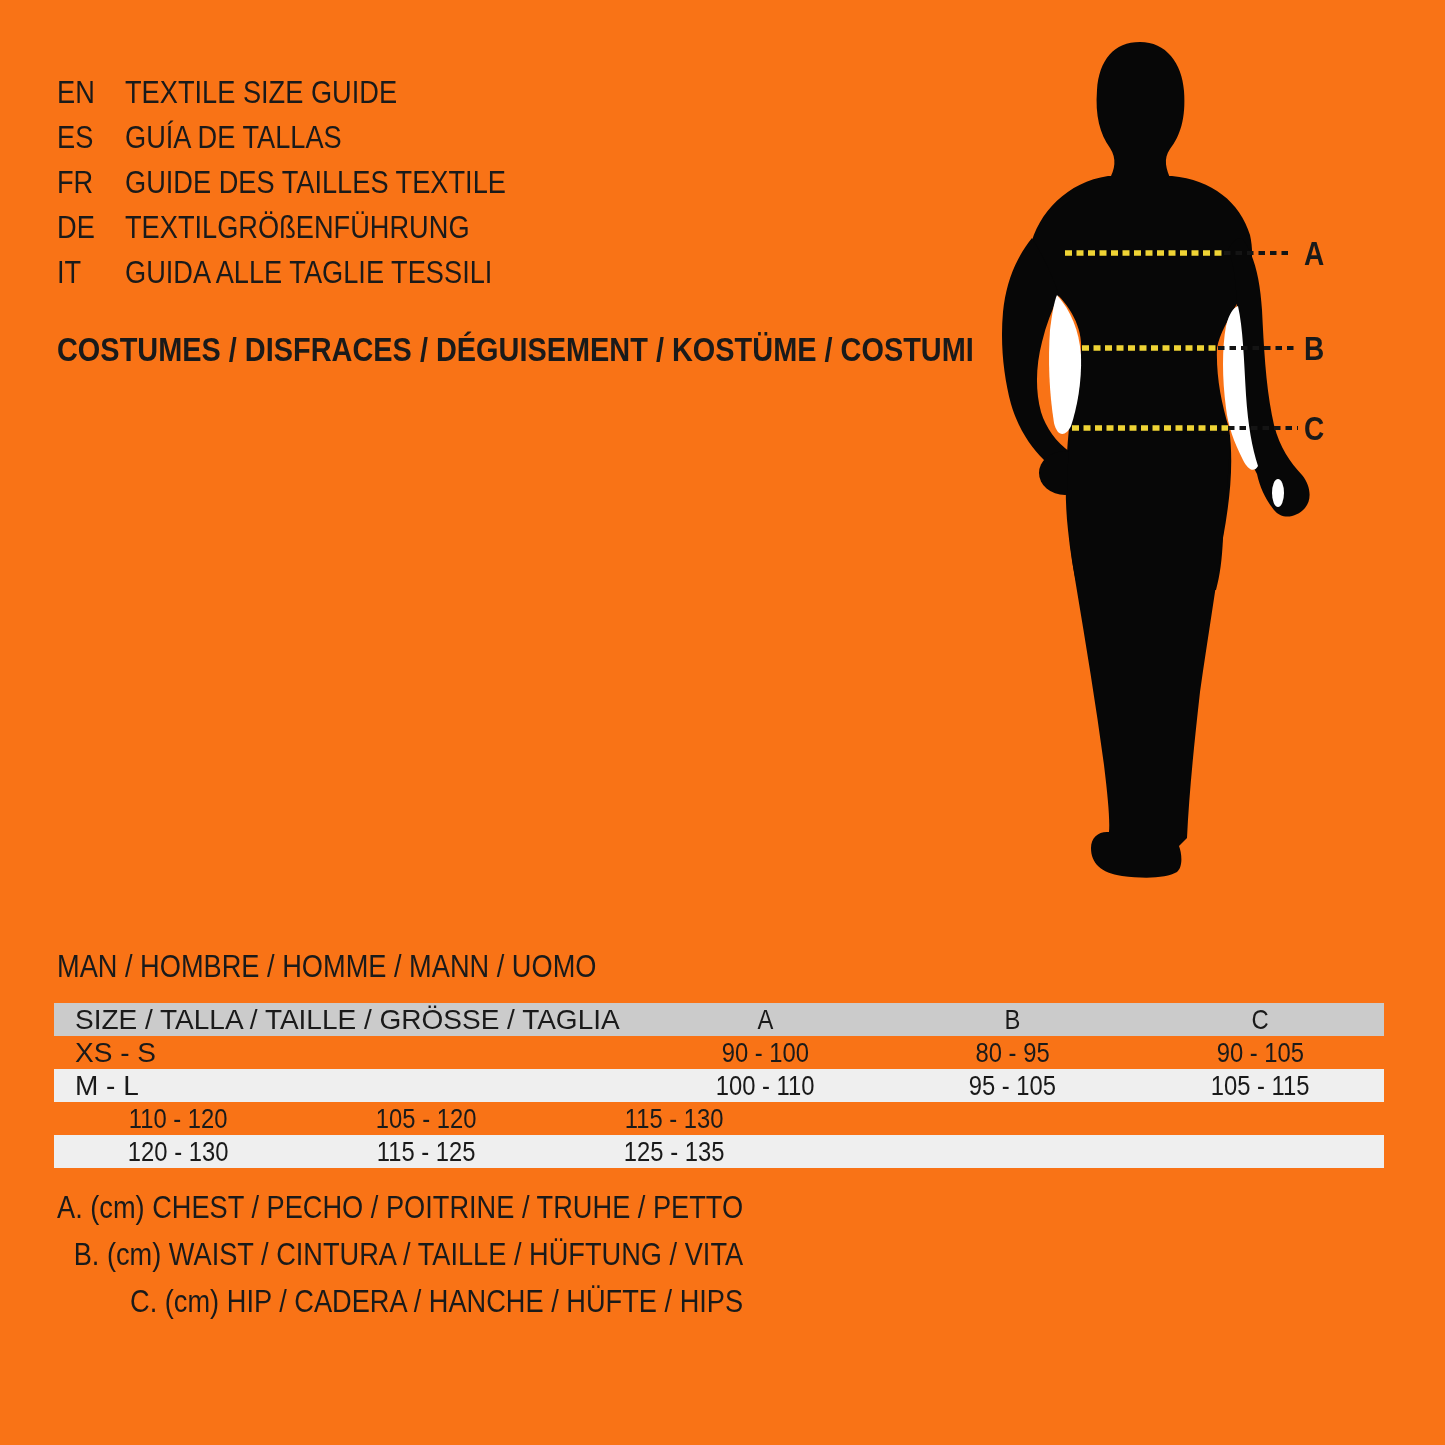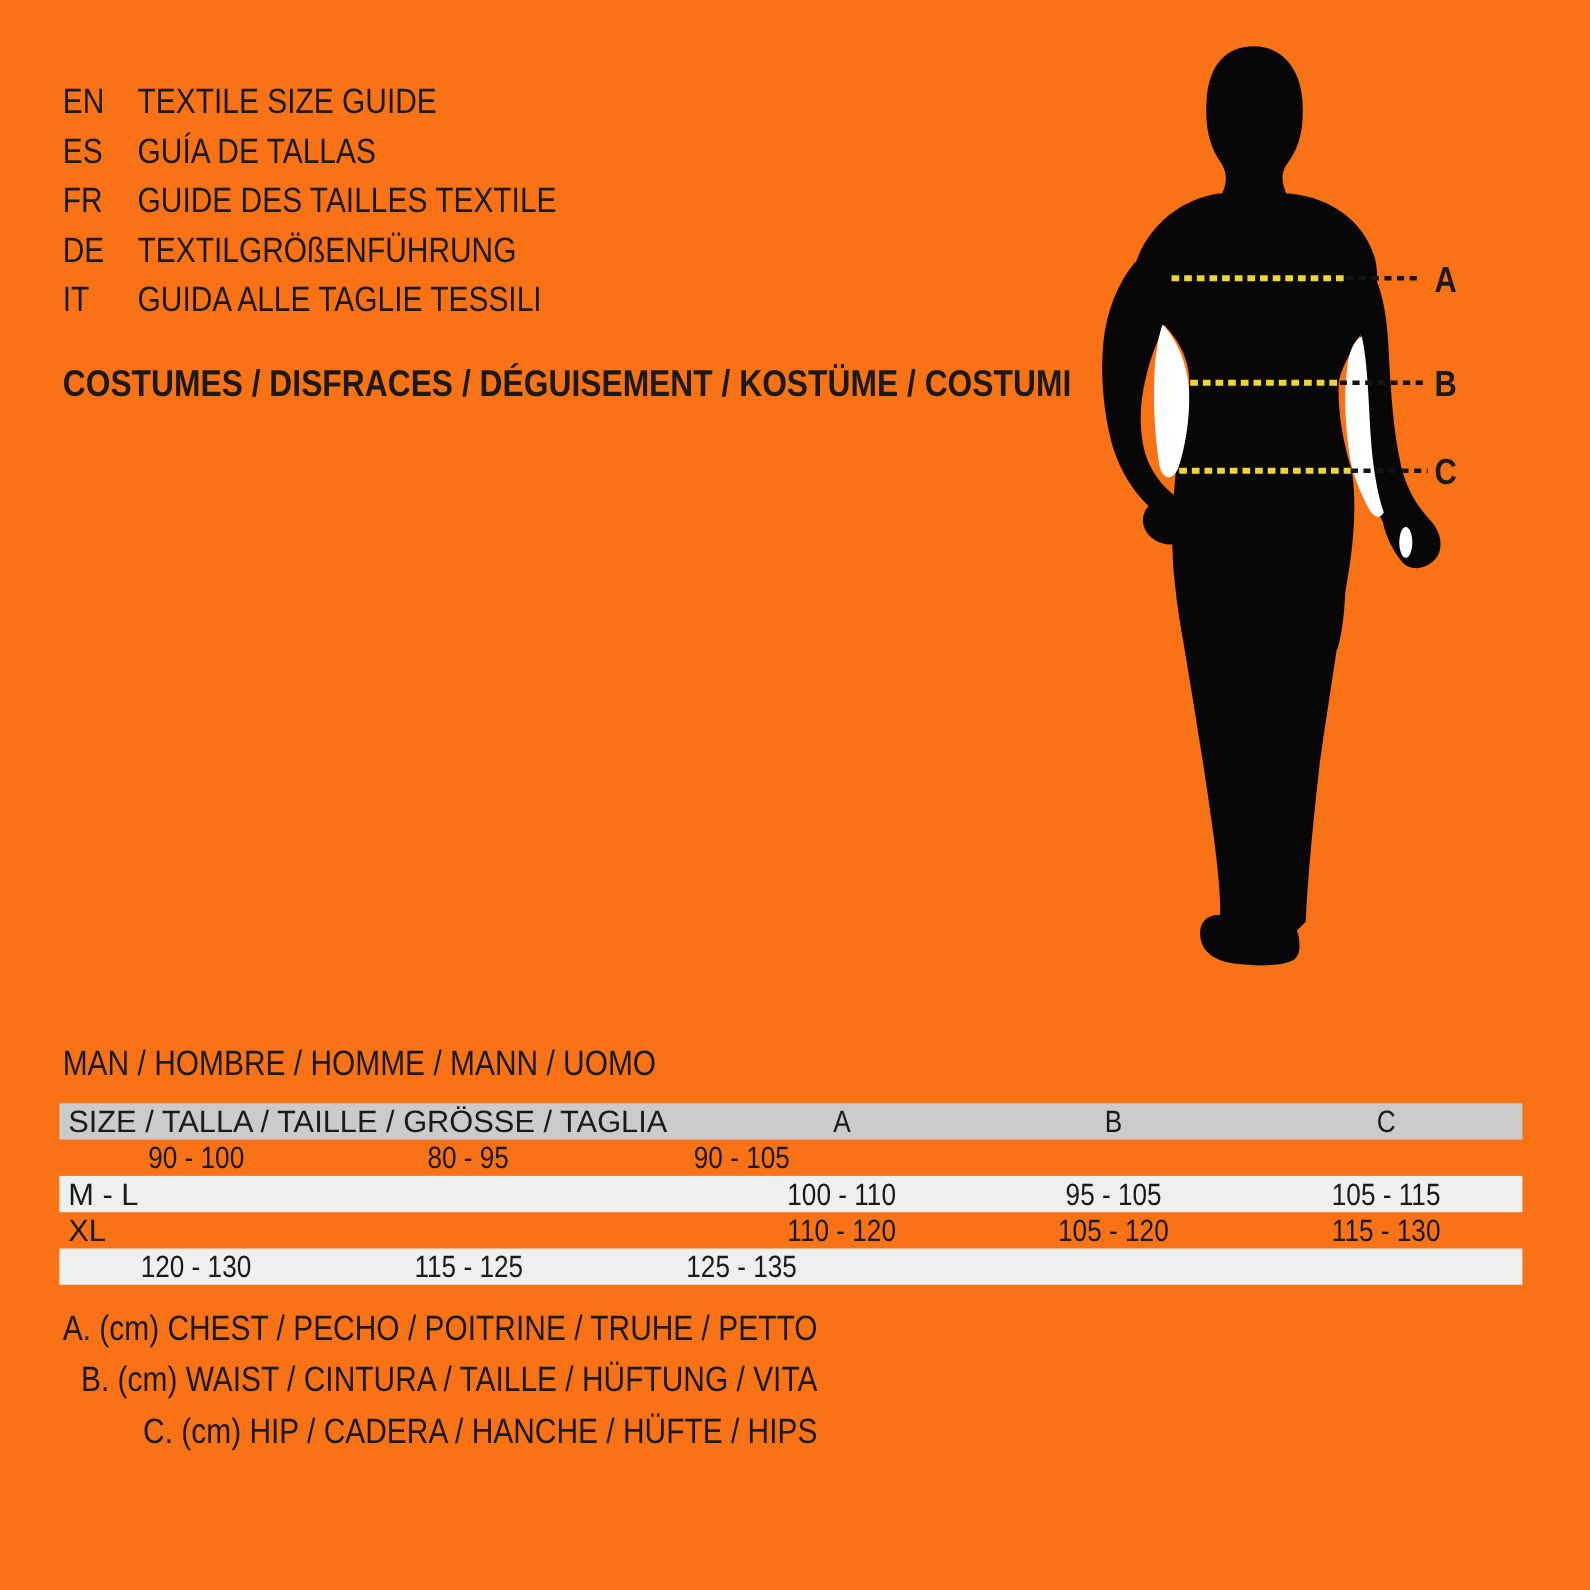--- a/index.html
+++ b/index.html
@@ -30,21 +30,21 @@
   .ml-c{left:1304px;top:412px;}
 
   
   .man-heading{position:absolute;left:57px;top:948px;font-size:32px;line-height:36px;}
 
   
   .size-table{position:absolute;left:54px;top:1003px;width:1330px;font-size:28px;}
   .t-row{display:flex;height:33px;align-items:center;}
   .t-row.header{background:var(--table_header_bg,#cbcbcb);}
   .t-row.stripe{background:var(--table_stripe_bg,#efefef);}
-  .c0{width:588px;padding-left:8px;box-sizing:border-box;text-align:left;}
+  .c0{width:588px;padding-left:21px;box-sizing:border-box;text-align:left;}
   .cv{width:248px;text-align:center;}
   .csp{flex:1;}
 
   
   .legend{position:absolute;left:57px;top:1184px;font-size:32px;line-height:47px;text-align:right;}
 </style>
 </head>
 <body>
 
 <div id="canvas">
@@ -137,34 +137,34 @@
 
   <div class="size-table">
     <div class="t-row header">
       <div class="c0"><span class="cond">SIZE / TALLA / TAILLE / GRÖSSE / TAGLIA</span></div>
       <div class="cv"><span class="cond-c">A</span></div>
       <div class="cv"><span class="cond-c">B</span></div>
       <div class="cv"><span class="cond-c">C</span></div>
       <div class="csp"></div>
     </div>
     <div class="t-row">
+      <div class="c0"><span class="cond">XS - S</span></div>
       <div class="cv"><span class="cond-c">90 - 100</span></div>
       <div class="cv"><span class="cond-c">80 - 95</span></div>
       <div class="cv"><span class="cond-c">90 - 105</span></div>
       <div class="csp"></div>
     </div>
     <div class="t-row stripe">
       <div class="c0"><span class="cond">M - L</span></div>
       <div class="cv"><span class="cond-c">100 - 110</span></div>
       <div class="cv"><span class="cond-c">95 - 105</span></div>
       <div class="cv"><span class="cond-c">105 - 115</span></div>
       <div class="csp"></div>
     </div>
     <div class="t-row">
-      <div class="c0"><span class="cond">XL</span></div>
       <div class="cv"><span class="cond-c">110 - 120</span></div>
       <div class="cv"><span class="cond-c">105 - 120</span></div>
       <div class="cv"><span class="cond-c">115 - 130</span></div>
       <div class="csp"></div>
     </div>
     <div class="t-row stripe">
       <div class="cv"><span class="cond-c">120 - 130</span></div>
       <div class="cv"><span class="cond-c">115 - 125</span></div>
       <div class="cv"><span class="cond-c">125 - 135</span></div>
       <div class="csp"></div>

